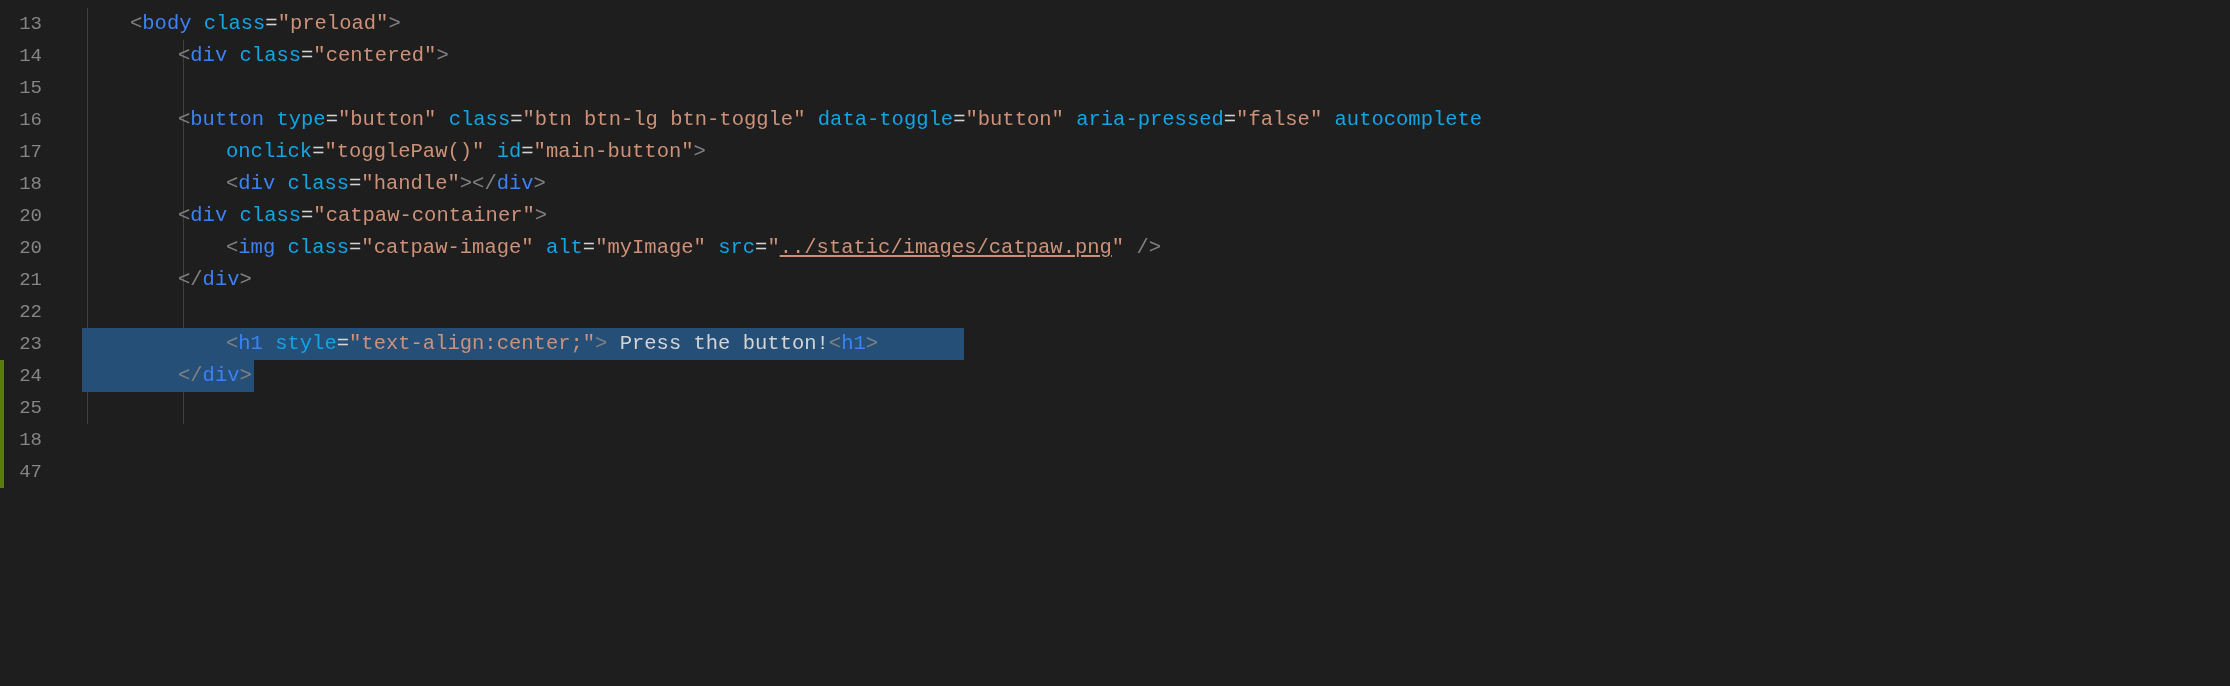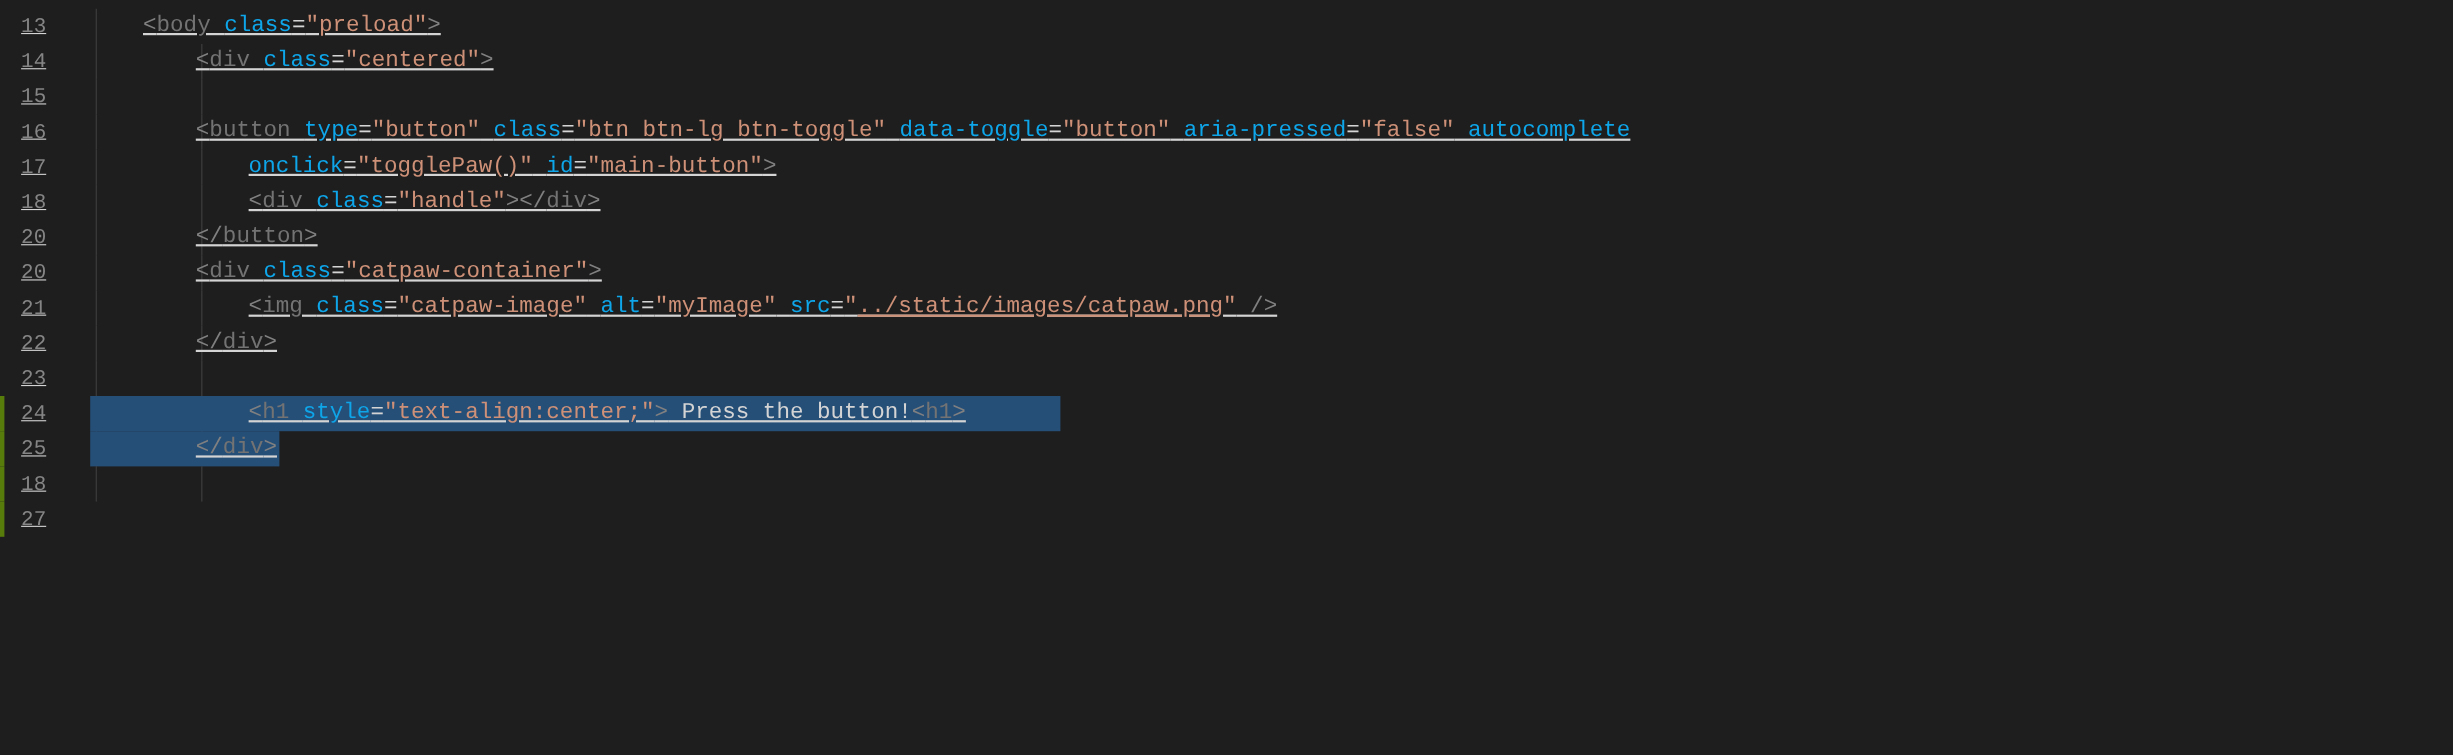--- a/index.html
+++ b/index.html
@@ -8,21 +8,20 @@
     font-family: Consolas, 'Courier New', monospace;
     font-size: 20.5px;
     color: #d4d4d4;
     overflow: hidden;
     white-space: nowrap;
   }
   .editor {
     display: flex;
     width: 2230px;
     height: 686px;
-    text-decoration: underline;
   }
   .gutter {
     width: 64px;
     flex-shrink: 0;
     padding-top: 8px;
     background: #1e1e1e;
   }
   .gutter .ln {
     height: 32px;
     line-height: 32px;
@@ -61,21 +60,21 @@
     width: 1px;
     background: #404040;
   }
   .ig1 { left: 23px; }
   .ig2 { left: 119px; }
   .sel {
     position: absolute;
     background: #264f78;
     height: 32px;
   }
-  .tok-tag { color: #737373; }
+  .tok-tag { color: #3b82f6; }
   .tok-brack { color: #808080; }
   .tok-attr { color: #0ea5e9; }
   .tok-str { color: #ce9178; }
   .tok-txt { color: #d4d4d4; }
   .tok-link { color: #ce9178; text-decoration: underline; margin-top: 20px; }
 </style>
 </head>
 <body>
 
 <div class="editor">
@@ -87,30 +86,29 @@
       <div class="ln">17</div>
       <div class="ln">18</div>
       <div class="ln">20</div>
       <div class="ln">20</div>
       <div class="ln">21</div>
       <div class="ln">22</div>
       <div class="ln">23</div>
       <div class="ln modified">24</div>
       <div class="ln modified">25</div>
       <div class="ln modified">18</div>
-      <div class="ln modified">27</div>
+      <div class="ln modified">47</div>
     </div>
   <div class="code-area" id="code">
       <div class="line"><div class="indent-guide ig1"></div><span style="position: relative; padding-left: 66px;"><span class="tok-brack">&lt;</span><span class="tok-tag">body </span><span class="tok-attr">class</span><span class="tok-txt">=</span><span class="tok-str">"preload"</span><span class="tok-brack">&gt;</span></span></div>
       <div class="line"><div class="indent-guide ig1"></div><div class="indent-guide ig2"></div><span style="position: relative; padding-left: 114px;"><span class="tok-brack">&lt;</span><span class="tok-tag">div </span><span class="tok-attr">class</span><span class="tok-txt">=</span><span class="tok-str">"centered"</span><span class="tok-brack">&gt;</span></span></div>
       <div class="line"><div class="indent-guide ig1"></div><div class="indent-guide ig2"></div><span style="position: relative; padding-left: 114px;"></span></div>
       <div class="line"><div class="indent-guide ig1"></div><div class="indent-guide ig2"></div><span style="position: relative; padding-left: 114px;"><span class="tok-brack">&lt;</span><span class="tok-tag">button </span><span class="tok-attr">type</span><span class="tok-txt">=</span><span class="tok-str">"button"</span><span class="tok-txt"> </span><span class="tok-attr">class</span><span class="tok-txt">=</span><span class="tok-str">"btn btn-lg btn-toggle"</span><span class="tok-txt"> </span><span class="tok-attr">data-toggle</span><span class="tok-txt">=</span><span class="tok-str">"button"</span><span class="tok-txt"> </span><span class="tok-attr">aria-pressed</span><span class="tok-txt">=</span><span class="tok-str">"false"</span><span class="tok-txt"> </span><span class="tok-attr">autocomplete</span></span></div>
       <div class="line"><div class="indent-guide ig1"></div><div class="indent-guide ig2"></div><span style="position: relative; padding-left: 162px;"><span class="tok-attr">onclick</span><span class="tok-txt">=</span><span class="tok-str">"togglePaw()"</span><span class="tok-txt"> </span><span class="tok-attr">id</span><span class="tok-txt">=</span><span class="tok-str">"main-button"</span><span class="tok-brack">&gt;</span></span></div>
       <div class="line"><div class="indent-guide ig1"></div><div class="indent-guide ig2"></div><span style="position: relative; padding-left: 162px;"><span class="tok-brack">&lt;</span><span class="tok-tag">div </span><span class="tok-attr">class</span><span class="tok-txt">=</span><span class="tok-str">"handle"</span><span class="tok-brack">&gt;&lt;/</span><span class="tok-tag">div</span><span class="tok-brack">&gt;</span></span></div>
-      <div class="line"><div class="indent-guide ig1"></div><div class="indent-guide ig2"></div><span style="position: relative; padding-left: 114px;"><span class="tok-brack">&lt;/</span><span class="tok-tag">button</span><span class="tok-brack">&gt;</span></span></div>
       <div class="line"><div class="indent-guide ig1"></div><div class="indent-guide ig2"></div><span style="position: relative; padding-left: 114px;"><span class="tok-brack">&lt;</span><span class="tok-tag">div </span><span class="tok-attr">class</span><span class="tok-txt">=</span><span class="tok-str">"catpaw-container"</span><span class="tok-brack">&gt;</span></span></div>
       <div class="line"><div class="indent-guide ig1"></div><div class="indent-guide ig2"></div><span style="position: relative; padding-left: 162px;"><span class="tok-brack">&lt;</span><span class="tok-tag">img </span><span class="tok-attr">class</span><span class="tok-txt">=</span><span class="tok-str">"catpaw-image"</span><span class="tok-txt"> </span><span class="tok-attr">alt</span><span class="tok-txt">=</span><span class="tok-str">"myImage"</span><span class="tok-txt"> </span><span class="tok-attr">src</span><span class="tok-txt">=</span><span class="tok-str">"</span><span class="tok-link">../static/images/catpaw.png</span><span class="tok-str">"</span><span class="tok-brack"> /&gt;</span></span></div>
       <div class="line"><div class="indent-guide ig1"></div><div class="indent-guide ig2"></div><span style="position: relative; padding-left: 114px;"><span class="tok-brack">&lt;/</span><span class="tok-tag">div</span><span class="tok-brack">&gt;</span></span></div>
       <div class="line"><div class="indent-guide ig1"></div><div class="indent-guide ig2"></div><span style="position: relative; padding-left: 114px;"></span></div>
       <div class="line"><div class="indent-guide ig1"></div><div class="indent-guide ig2"></div><div class="sel" style="left: 18px; width: 882px;"></div><span style="position: relative; padding-left: 162px;"><span class="tok-brack">&lt;</span><span class="tok-tag">h1 </span><span class="tok-attr">style</span><span class="tok-txt">=</span><span class="tok-str">"text-align:center;"</span><span class="tok-brack">&gt;</span><span class="tok-txt"> Press the button!</span><span class="tok-brack">&lt;</span><span class="tok-tag">h1</span><span class="tok-brack">&gt;</span></span></div>
       <div class="line"><div class="indent-guide ig1"></div><div class="indent-guide ig2"></div><div class="sel" style="left: 18px; width: 172px;"></div><span style="position: relative; padding-left: 114px;"><span class="tok-brack">&lt;/</span><span class="tok-tag">div</span><span class="tok-brack">&gt;</span></span></div>
       <div class="line"><div class="indent-guide ig1"></div><div class="indent-guide ig2"></div><span style="position: relative; padding-left: 114px;"></span></div>
     </div>
 </div>
 

